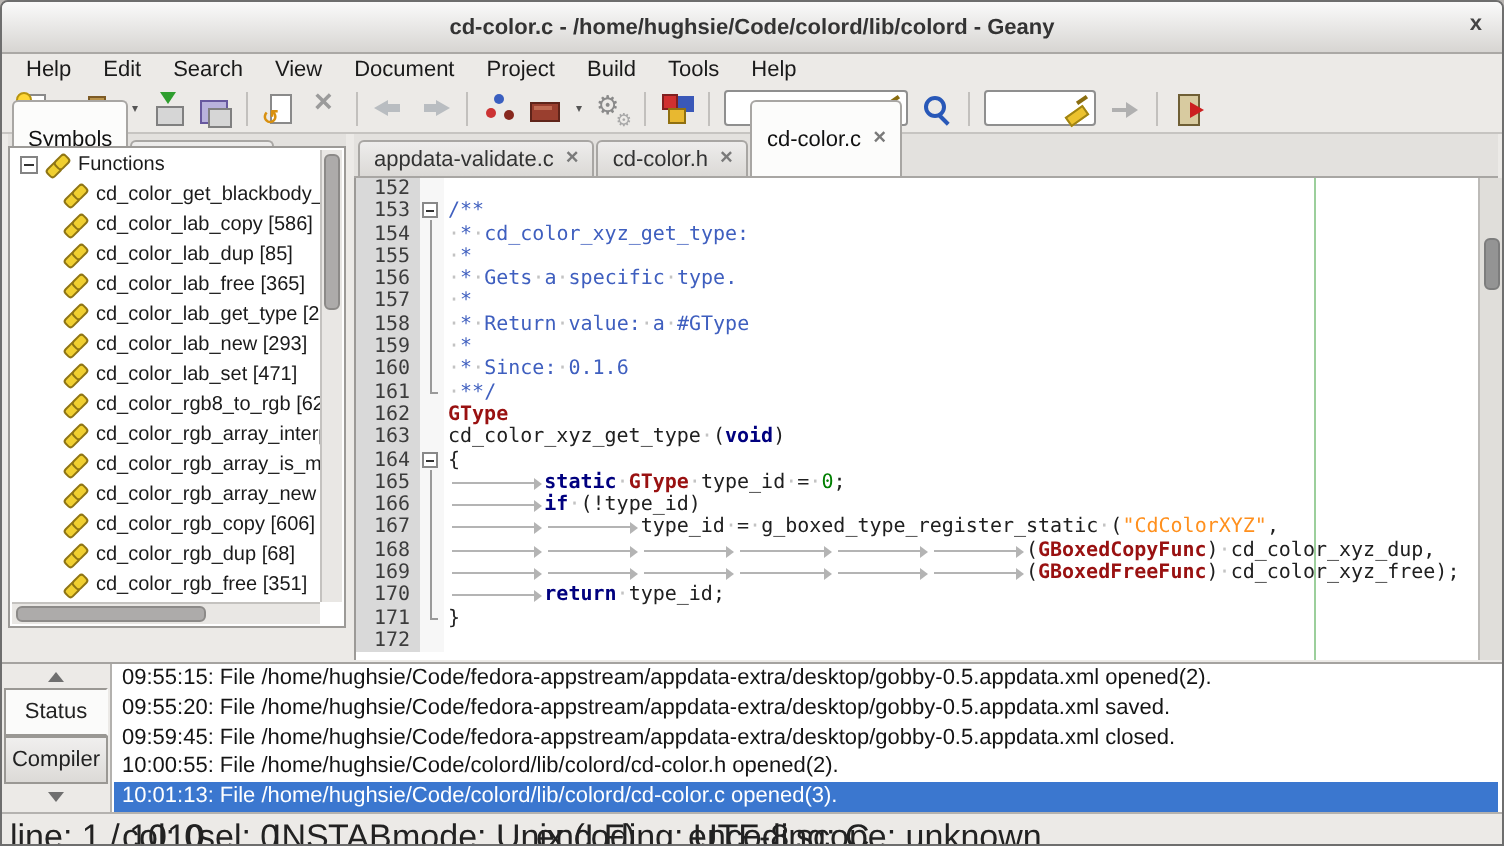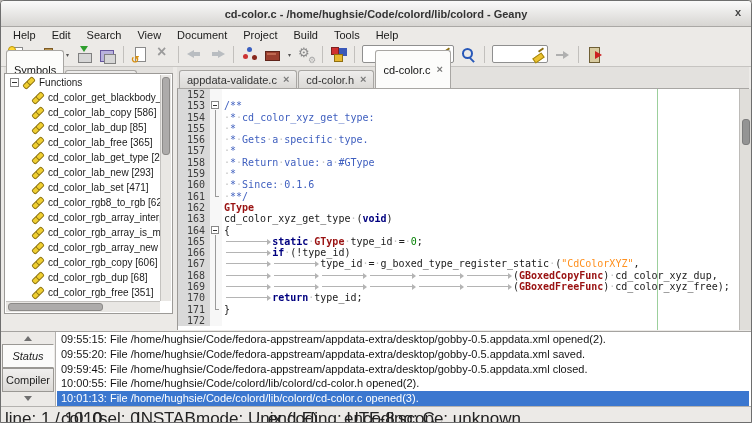--- a/index.html
+++ b/index.html
@@ -113,21 +113,21 @@
   .ed-vsb .thumb{position:absolute;left:2px;width:8px;top:30px;height:26px;background:#949494;border:1px solid #7d7d7d;border-radius:3px;}
 
   
   .msgwin{position:absolute;left:0;top:330px;right:0;height:75px;border-top:1px solid #a5a3a0;background:#fff;}
   .mw-tabs{position:absolute;left:0;top:0;bottom:0;width:55px;background:#eceae7;border-right:1px solid #b3b1ae;display:flex;flex-direction:column;}
   .mw-arrow{height:12px;display:flex;align-items:center;justify-content:center;}
   .tri-up{width:0;height:0;border-left:4px solid transparent;border-right:4px solid transparent;border-bottom:5px solid #6f6f6f;}
   .tri-down{width:0;height:0;border-left:4px solid transparent;border-right:4px solid transparent;border-top:5px solid #6f6f6f;}
   .mw-tab{height:24px;margin:0 1px;border:1px solid #9a9894;background:linear-gradient(#f0efee,#dcdad7);
     display:flex;align-items:center;justify-content:center;font-size:11px;color:#222;}
-  .mw-tab.active{background:#fbfbfa;border-right:1px solid #fbfbfa;font-style:italic;}
+  .mw-tab.active{background:#fbfbfa;border-right:1px solid #fbfbfa;}
   .mw-rows{position:absolute;left:56px;top:0;right:2px;bottom:0;overflow:hidden;}
   .msg-row{height:14.8px;line-height:14.8px;font-size:11px;color:#141414;padding-left:4px;white-space:nowrap;}
   .msg-row.sel{color:#fff;}
 
   
   .statusbar{position:absolute;left:0;top:405px;right:0;height:18px;background:#eceae7;border-top:1px solid #b4b2af;font-size:17px;}
   .sb-item{position:absolute;top:2px;white-space:nowrap;color:#222;}
 </style>
 </head>
 <body>

